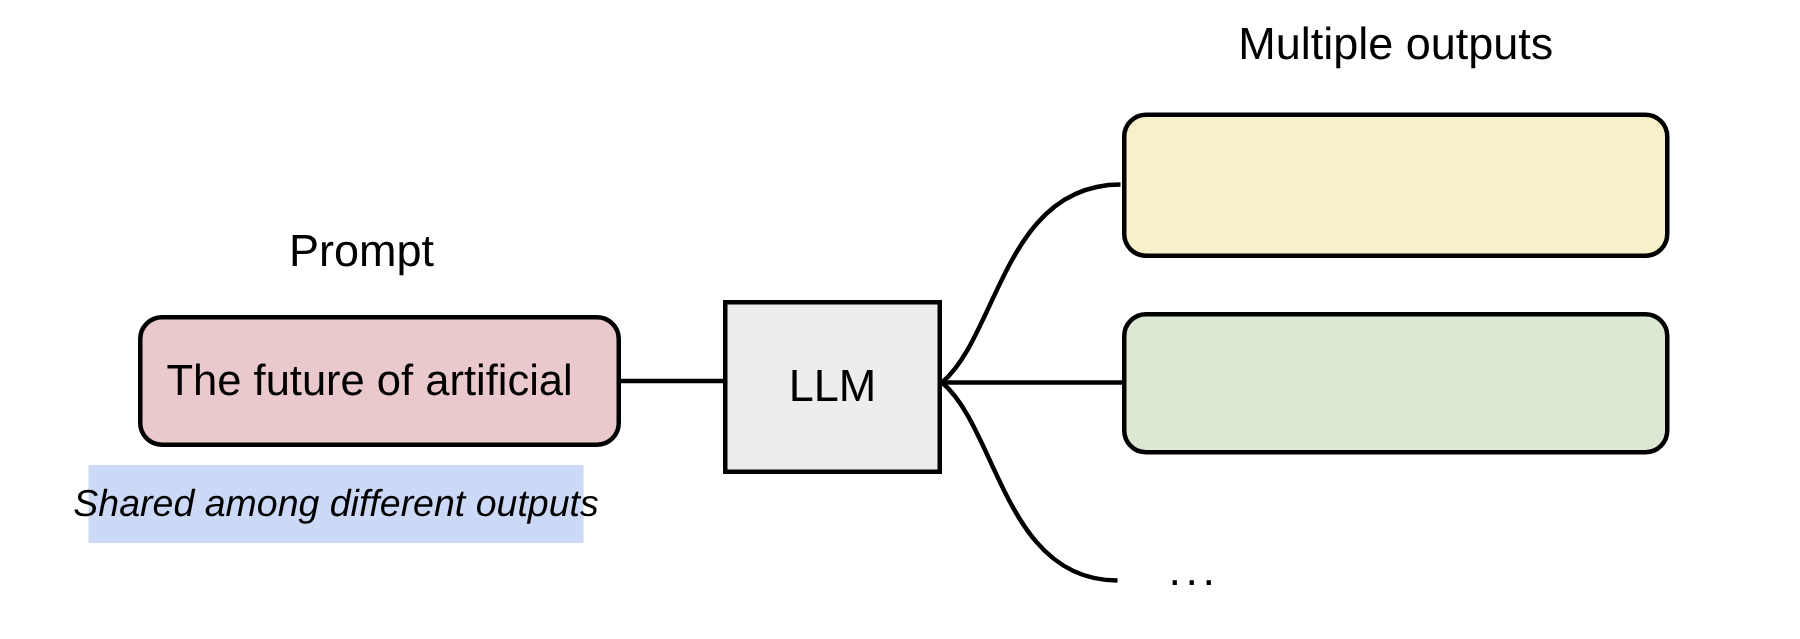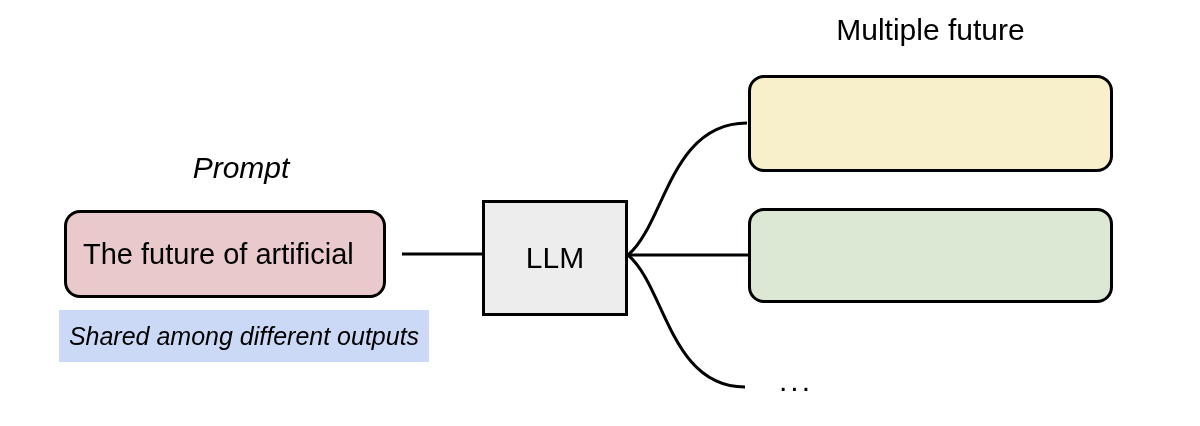--- a/index.html
+++ b/index.html
@@ -29,32 +29,32 @@
     stroke-width: 3;
     stroke-linecap: butt;
   }
   .label {
     position: absolute;
     text-align: center;
     font-size: 30px;
     line-height: 36px;
     white-space: nowrap;
   }
-  .prompt-label  { left: 80px;  top: 150px; width: 322px; font-style: italic; }
+  .prompt-label  { left: 80px;  top: 150px; width: 322px; }
   .outputs-label { left: 748px; top: 12px;  width: 365px; }
 
   .box {
     position: absolute;
     box-sizing: border-box;
     border: 3px solid #000000;
   }
   .rounded { border-radius: 16px; }
 
   .prompt-box {
-    left: 64px; top: 210px;
+    left: 92px; top: 210px;
     width: 322px; height: 88px;
     display: flex;
     flex-direction: column;
     justify-content: center;
     padding-left: 16px;
     font-size: 29px;
     line-height: 34px;
   }
   .llm-box {
     left: 482px; top: 200px;
@@ -63,21 +63,21 @@
     align-items: center;
     justify-content: center;
     font-size: 30px;
   }
   .output-box-1 { left: 748px; top: 75px;  width: 365px; height: 97px; }
   .output-box-2 { left: 748px; top: 208px; width: 365px; height: 95px; }
 
   .caption {
     position: absolute;
     left: 59px; top: 310px;
-    width: 370px; height: 52px;
+    width: 330px; height: 52px;
     display: flex;
     align-items: center;
     justify-content: center;
     font-style: italic;
     font-size: 25px;
     white-space: nowrap;
   }
   .ellipsis {
     position: absolute;
     left: 768px; top: 364px;
@@ -103,21 +103,21 @@
   <div class="label prompt-label">Prompt</div>
 
   <div class="box rounded prompt-box" style="background-color: rgb(233, 201, 203);">
     <div>The future of artificial</div>
   </div>
 
   <div class="caption" style="background-color: rgb(203, 216, 246);">Shared among different outputs</div>
 
   <div class="box llm-box" style="background-color: rgb(237, 237, 237);">LLM</div>
 
-  <div class="label outputs-label">Multiple future</div>
+  <div class="label outputs-label">Multiple outputs</div>
 
   <div class="box rounded output-box-1" style="background-color: rgb(248, 240, 203);"></div>
 
   <div class="box rounded output-box-2" style="background-color: rgb(220, 232, 211);"></div>
 
   <div class="ellipsis">...</div>
 
 </div>
 
 </body></html>

